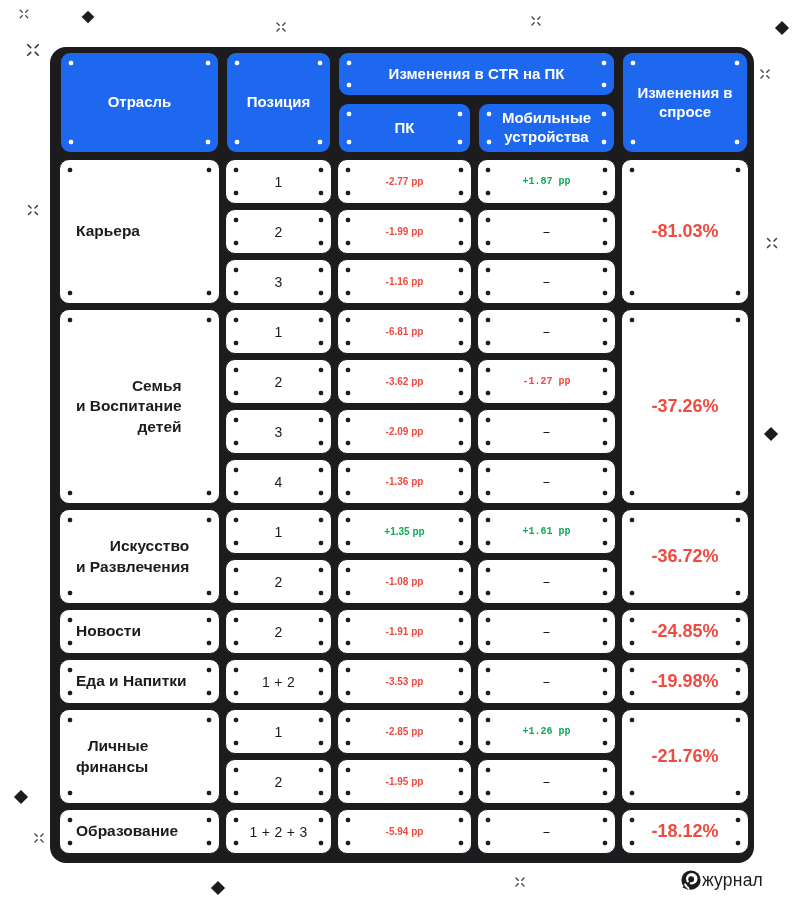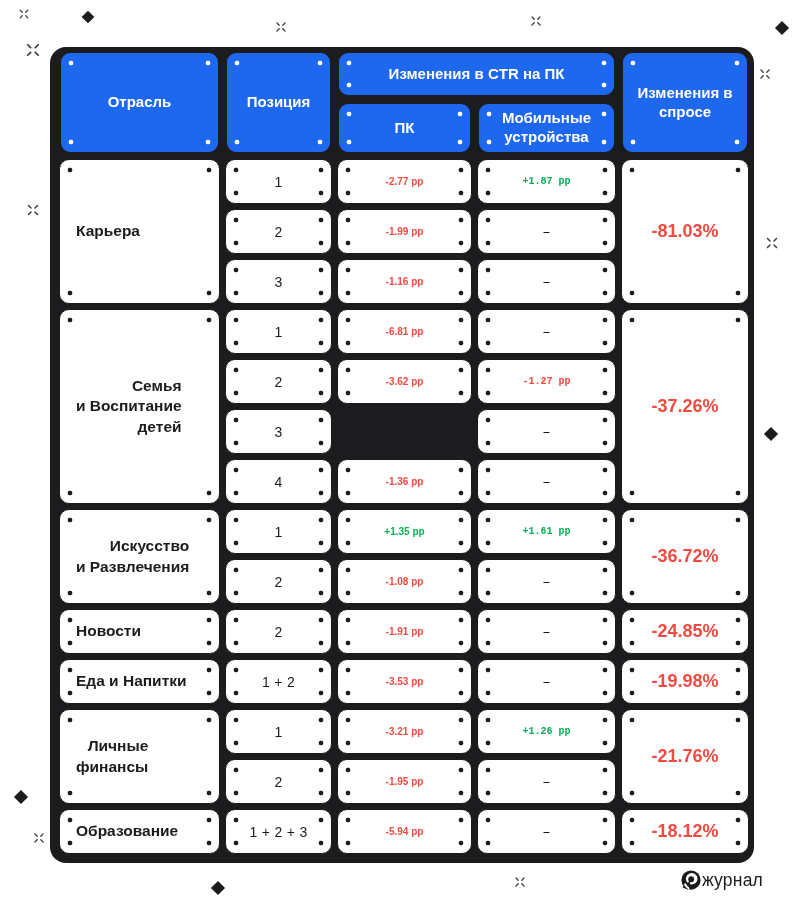--- a/index.html
+++ b/index.html
@@ -96,20 +96,21 @@
         <div class="cell industry-cell">Семья
 и Воспитание
 детей</div>
         <div class="cell pos-cell" style="grid-row: 1;">1</div>
         <div class="cell val-cell col3 down" style="grid-row: 1;">-6.81 pp</div>
         <div class="cell val-cell col4 none" style="grid-row: 1;">–</div>
         <div class="cell pos-cell" style="grid-row: 2;">2</div>
         <div class="cell val-cell col3 down" style="grid-row: 2;">-3.62 pp</div>
         <div class="cell val-cell col4 down" style="grid-row: 2;">-1.27 pp</div>
         <div class="cell pos-cell" style="grid-row: 3;">3</div>
+        <div class="cell val-cell col3 down" style="grid-row: 3;">-2.09 pp</div>
         <div class="cell val-cell col4 none" style="grid-row: 3;">–</div>
         <div class="cell pos-cell" style="grid-row: 4;">4</div>
         <div class="cell val-cell col3 down" style="grid-row: 4;">-1.36 pp</div>
         <div class="cell val-cell col4 none" style="grid-row: 4;">–</div>
         <div class="cell demand-cell">-37.26%</div>
       </div>
       <div class="g" style="grid-template-rows: repeat(2, var(--rowH));">
         <div class="cell industry-cell">Искусство
 и Развлечения</div>
         <div class="cell pos-cell" style="grid-row: 1;">1</div>
@@ -131,21 +132,21 @@
         <div class="cell industry-cell">Еда и Напитки</div>
         <div class="cell pos-cell" style="grid-row: 1;">1 + 2</div>
         <div class="cell val-cell col3 down" style="grid-row: 1;">-3.53 pp</div>
         <div class="cell val-cell col4 none" style="grid-row: 1;">–</div>
         <div class="cell demand-cell">-19.98%</div>
       </div>
       <div class="g" style="grid-template-rows: repeat(2, var(--rowH));">
         <div class="cell industry-cell">Личные
 финансы</div>
         <div class="cell pos-cell" style="grid-row: 1;">1</div>
-        <div class="cell val-cell col3 down" style="grid-row: 1;">-3.21 pp</div>
+        <div class="cell val-cell col3 down" style="grid-row: 1;">-2.85 pp</div>
         <div class="cell val-cell col4 up" style="grid-row: 1;">+1.26 pp</div>
         <div class="cell pos-cell" style="grid-row: 2;">2</div>
         <div class="cell val-cell col3 down" style="grid-row: 2;">-1.95 pp</div>
         <div class="cell val-cell col4 none" style="grid-row: 2;">–</div>
         <div class="cell demand-cell">-21.76%</div>
       </div>
       <div class="g" style="grid-template-rows: repeat(1, var(--rowH));">
         <div class="cell industry-cell">Образование</div>
         <div class="cell pos-cell" style="grid-row: 1;">1 + 2 + 3</div>
         <div class="cell val-cell col3 down" style="grid-row: 1;">-5.94 pp</div>

